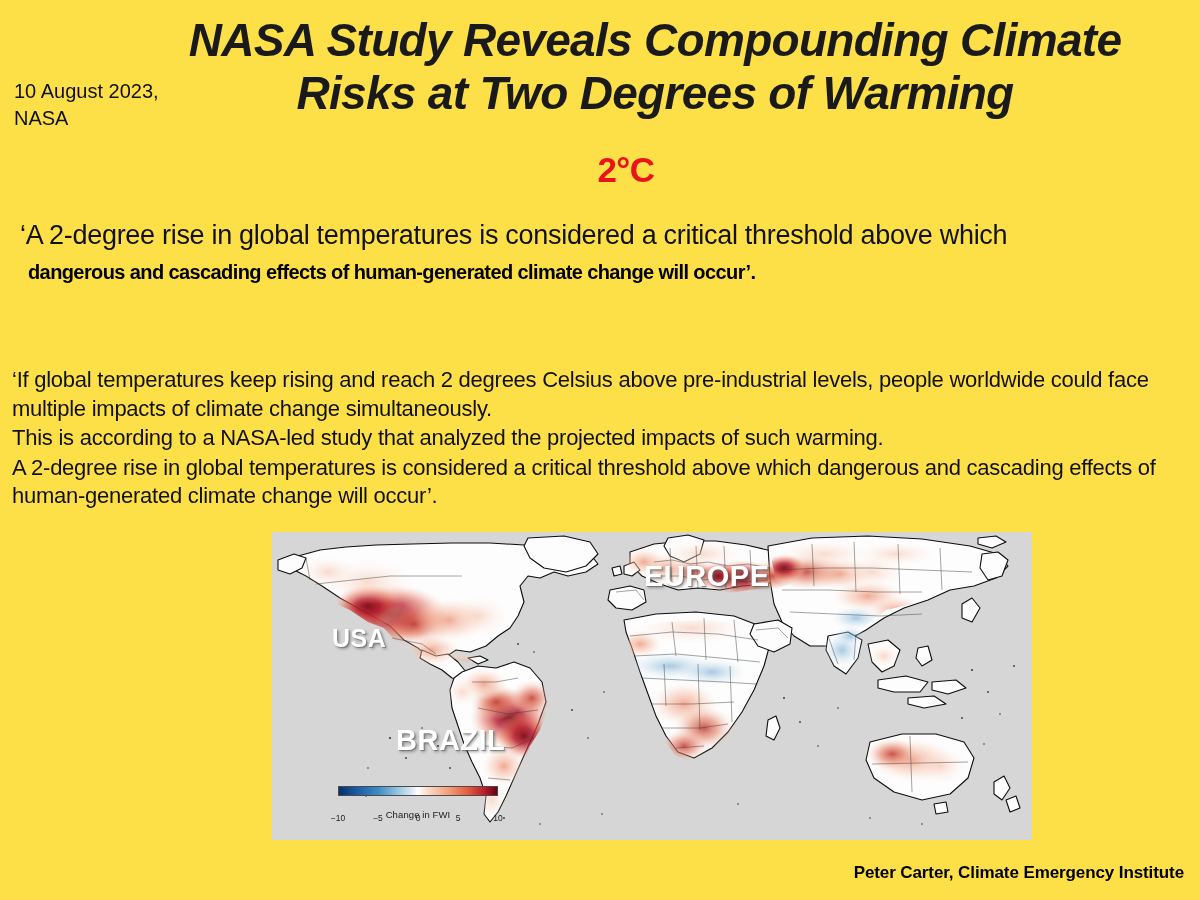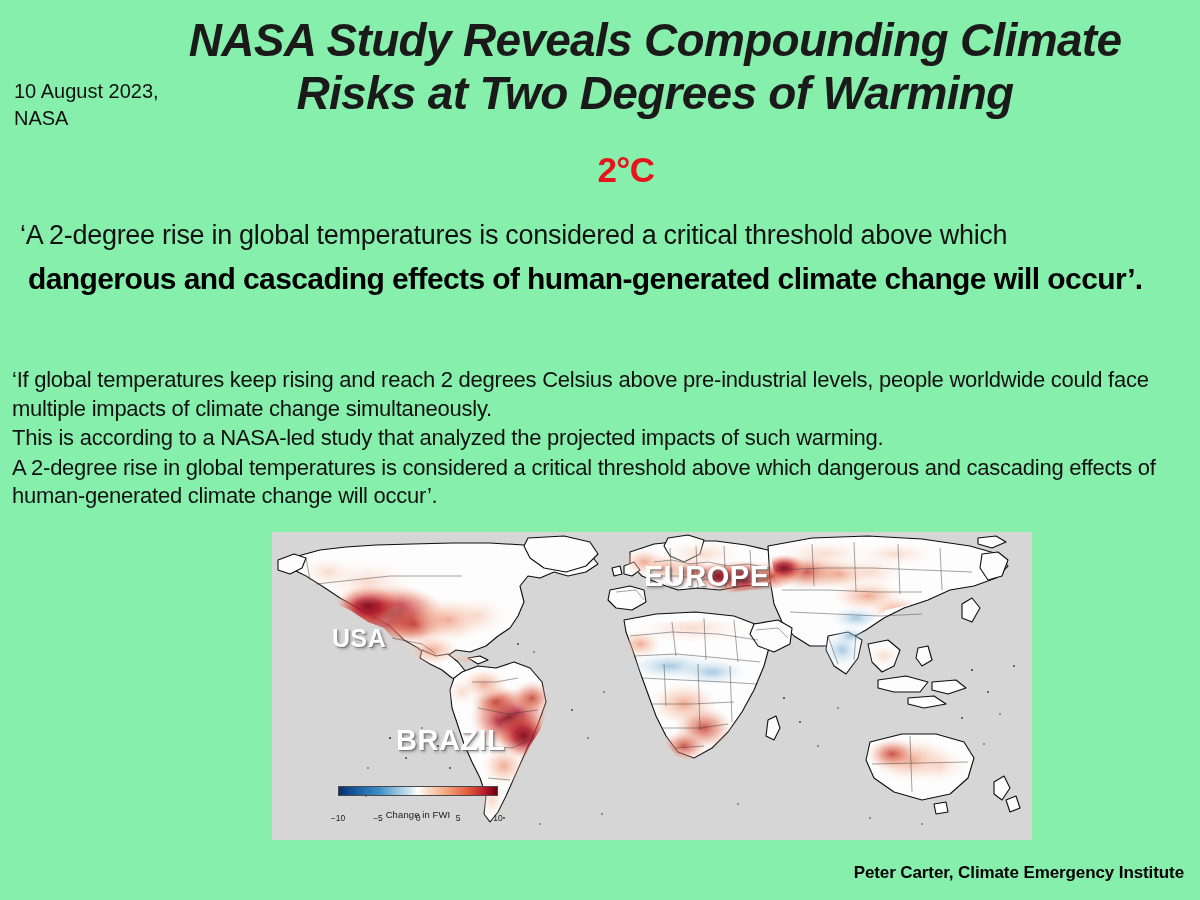--- a/index.html
+++ b/index.html
@@ -10,21 +10,21 @@
   }
   body {
     font-family: "Liberation Sans", sans-serif;
     color: #111111;
     -webkit-font-smoothing: antialiased;
   }
   #slide {
     position: relative;
     width: 1200px;
     height: 900px;
-    background: #86efac;
+    background: #fde047;
     overflow: hidden;
   }
 
   
   .title {
     position: absolute;
     left: 150px;
     top: 14px;
     width: 1010px;
     text-align: center;
@@ -65,21 +65,21 @@
   }
   .quote-lead {
     font-size: 27px;
     font-weight: 400;
     line-height: 1.28;
     letter-spacing: -0.3px;
     color: #111111;
   }
   .quote-strong {
     margin-top: 6px;
-    font-size: 30px;
+    font-size: 20px;
     font-weight: 800;
     line-height: 1.36;
     letter-spacing: -0.6px;
     color: #000000;
     padding-left: 8px;
   }
 
   
   .body-text {
     position: absolute;

